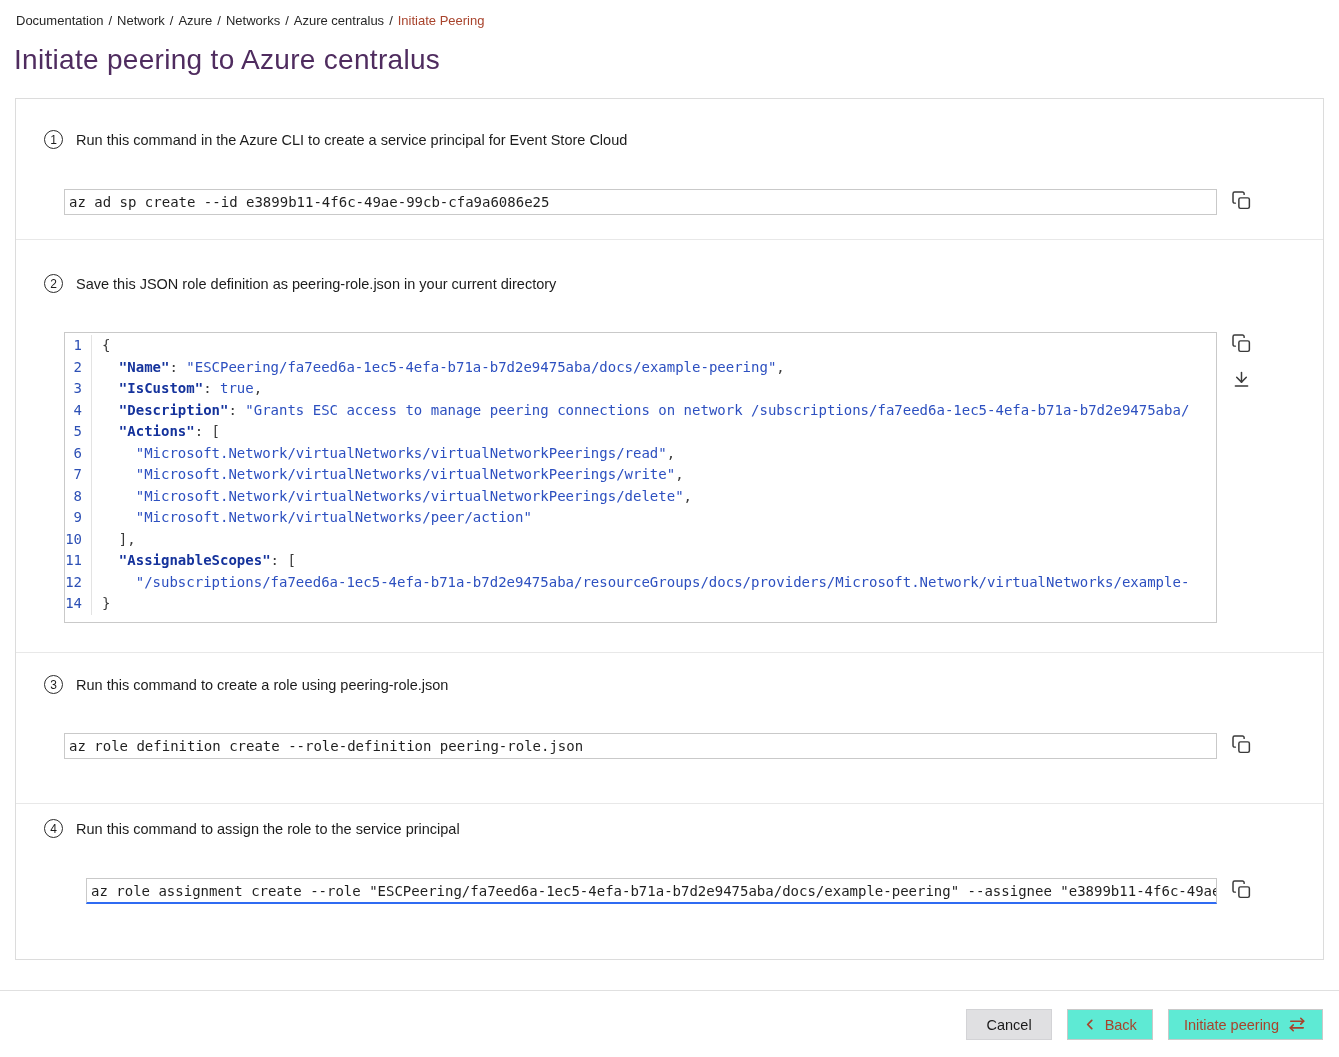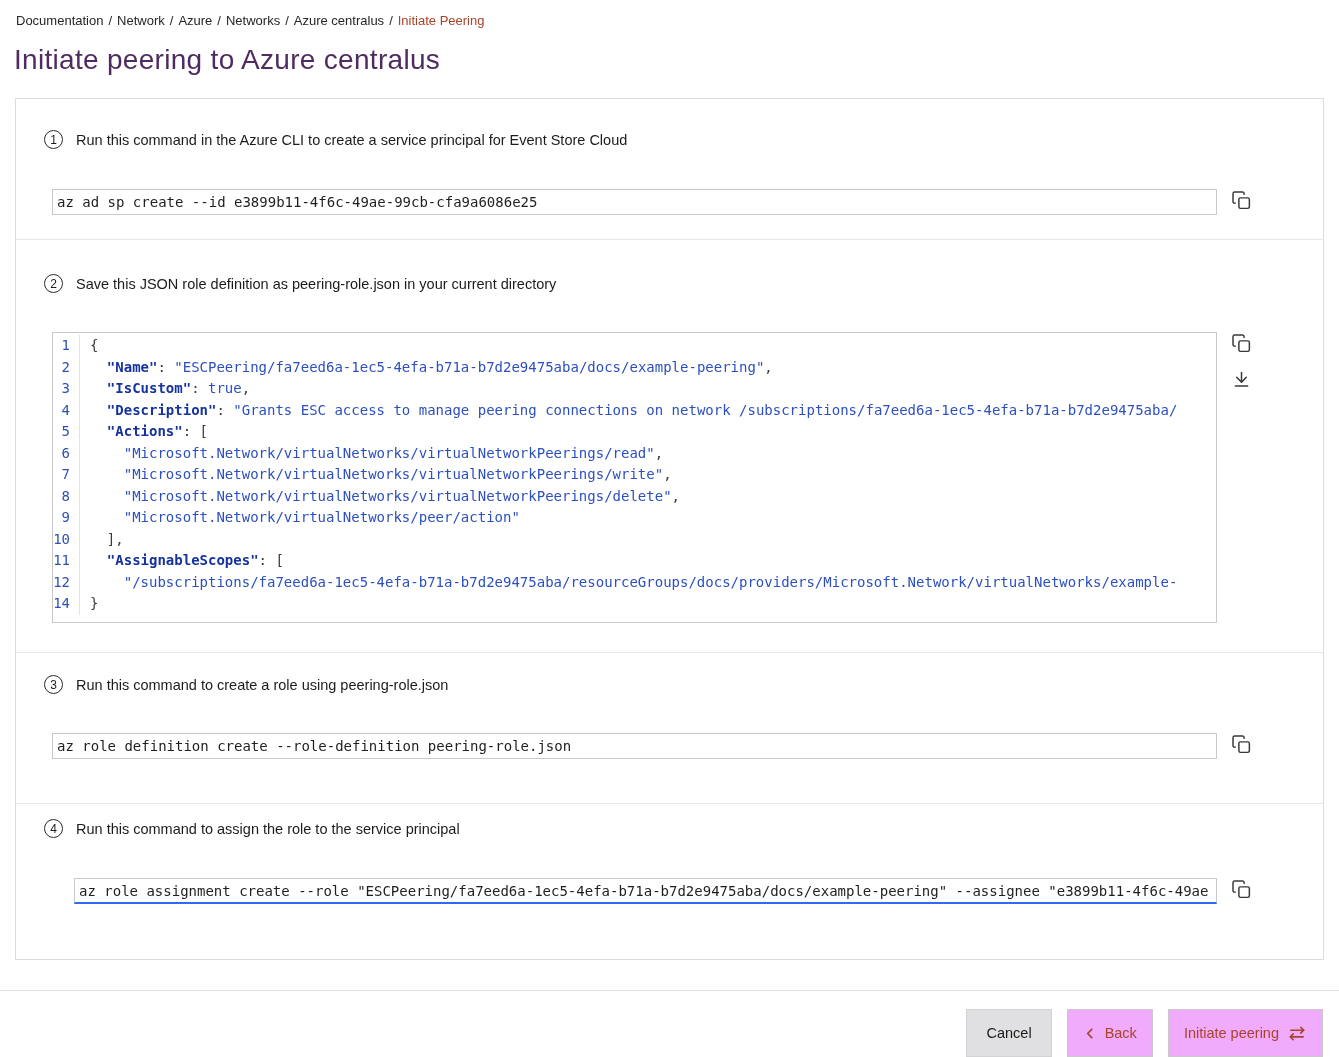--- a/index.html
+++ b/index.html
@@ -35,21 +35,21 @@
   .divider{border-top:1px solid #e8e8e8;margin-top:24px;}
   .step-2{padding-top:34px;}
   .step-2 .code-row{margin-top:39px;}
   .divider.d2{margin-top:29px;}
   .step-3{padding-top:22px;}
   .step-3 .command-row{margin-top:39px;}
   .divider.d3{margin-top:44px;}
   .step-4{padding-top:15px;padding-bottom:55px;}
   .step-4 .command-row{margin-top:40px;padding-left:22px;}
   
-  .command-row{display:flex;align-items:flex-start;margin-left:8px;margin-right:71px;}
+  .command-row{display:flex;align-items:flex-start;margin-left:20px;margin-right:71px;}
   .command-box{
     flex:1;min-width:0;height:26px;border:1px solid #c9c9c9;background:#fff;
     padding:0 4px;white-space:pre;overflow:hidden;
     font-family:"DejaVu Sans Mono","Liberation Mono",monospace;
     font-size:14px;line-height:24px;color:#1f1f1f;
   }
   .command-box.focused{border-bottom:2px solid var(--focus);}
   .icon-btn{margin-left:14px;padding:0;border:none;background:none;cursor:pointer;color:#3a3a3a;flex:none;line-height:0;}
   .icon-btn svg{display:block;}
   .icon-col{display:flex;flex-direction:column;gap:13px;margin-left:14px;flex:none;}
@@ -62,23 +62,23 @@
   .code-line{display:flex;}
   .ln{flex:none;width:27px;text-align:right;padding-right:9px;border-right:1px solid #e3e3e3;color:#2d50b5;}
   .code-text{white-space:pre;padding-left:10px;}
   .tk-p{color:#3a3a3a;}
   .tk-k{color:#15339c;font-weight:700;}
   .tk-s{color:#2d50c0;}
   .tk-b{color:#2d50c0;}
   
   .footer-divider{border-top:1px solid #e0e0e0;margin-top:30px;}
   .footer{display:flex;justify-content:flex-end;align-items:center;gap:15px;padding:18px 16px 0 0;}
-  .btn{height:48px;font-size:14.5px;font-family:inherit;cursor:pointer;display:inline-flex;align-items:center;}
+  .btn{height:31px;font-size:14.5px;font-family:inherit;cursor:pointer;display:inline-flex;align-items:center;}
   .btn-cancel{background:#e0e0e2;border:1px solid #d3d3d6;color:#1a1a1a;padding:0 19px;}
-  .btn-outline{background:#f0abfc;border:1px solid #c9c9c9;color:var(--accent);padding:0 15px;gap:8px;}
+  .btn-outline{background:#5eead4;border:1px solid #c9c9c9;color:var(--accent);padding:0 15px;gap:8px;}
   .btn-outline svg{display:block;}
 </style>
 </head>
 <body>
 
 <nav class="breadcrumb">
     <span class="crumb">Documentation</span>
     <span class="crumb-sep">/</span>
     <span class="crumb">Network</span>
     <span class="crumb-sep">/</span>

